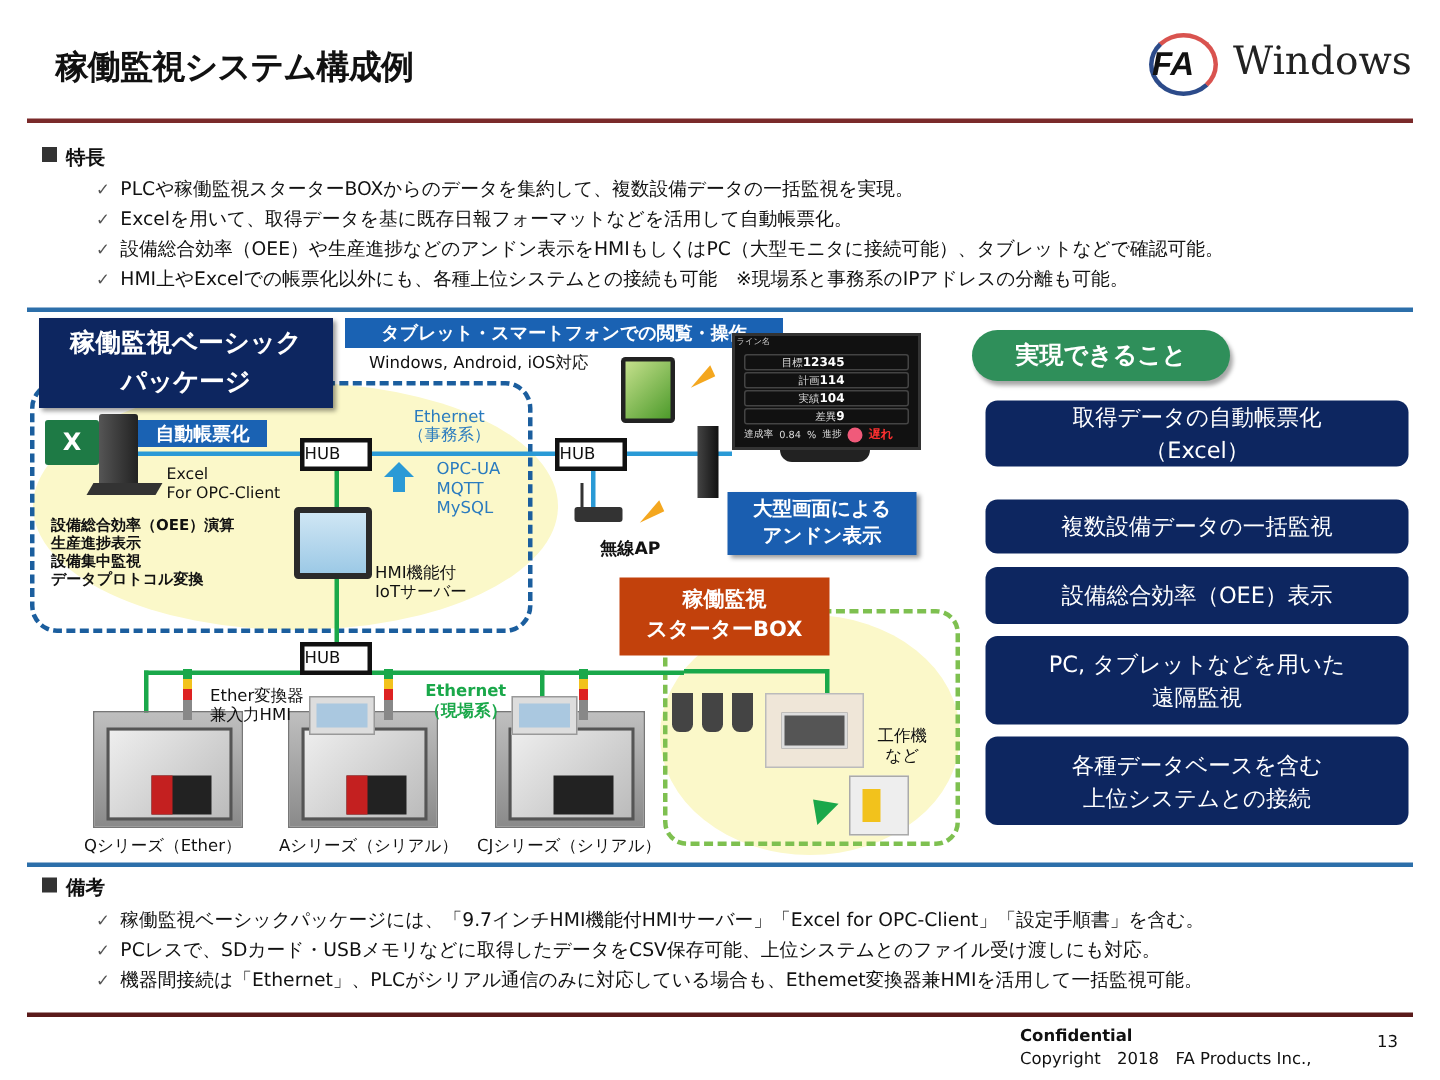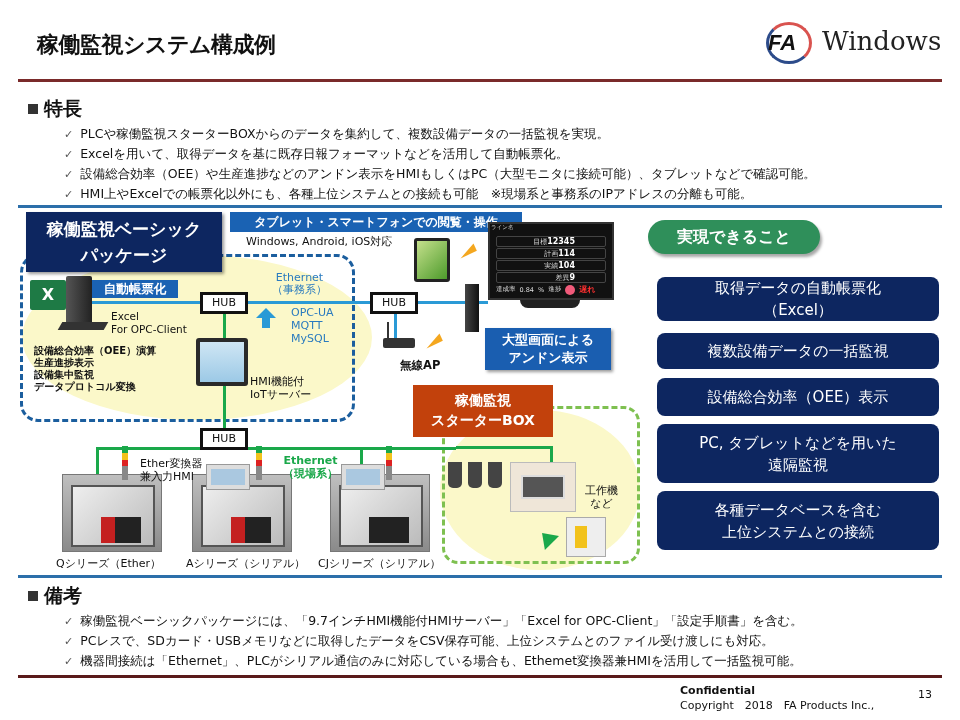--- a/index.html
+++ b/index.html
@@ -4,21 +4,21 @@
 <style>
 *{box-sizing:border-box;margin:0;padding:0}
 body{width:960px;height:720px;background:#fff;position:relative;overflow:hidden;font-family:"DejaVu Sans","Liberation Sans",sans-serif;color:#111}
 .abs{position:absolute}
 #title{left:37px;top:30px;font-size:22px;font-weight:bold;letter-spacing:-0.5px}
 #logo{left:766px;top:22px;width:178px;height:42px}
 #logo-ring{left:0;top:0;width:46px;height:42px;border-radius:50%;border:3px solid #d9534f;border-left-color:#2c4b8a;border-bottom-color:#2c4b8a}
 #logo-fa{left:2px;top:8px;font-size:22px;font-weight:bold;font-style:italic;color:#111;font-family:"Liberation Sans",sans-serif}
 #logo-products{left:56px;top:4px;font-size:26px;font-family:"DejaVu Serif",serif;color:#222}
 #top-rule{left:18px;top:79px;width:924px;height:3px;background:#7a2a2a}
-.sec-head{font-size:19px;font-weight:bold}
+.sec-head{font-size:13px;font-weight:bold}
 .sec-head .sq{display:inline-block;width:10px;height:10px;background:#333;margin-right:6px;vertical-align:1px}
 #features{left:28px;top:96px}
 .bullets{list-style:none;font-size:12.5px;line-height:19px;margin-left:36px;margin-top:2px}
 .bullets li::before{content:"✓";color:#555;margin-right:7px;font-size:11px}
 #blue-rule1{left:18px;top:205px;width:924px;height:3px;background:#2c6faa}
 #blue-rule2{left:18px;top:575px;width:924px;height:3px;background:#2c6faa}
 #bottom-rule{left:18px;top:675px;width:924px;height:3px;background:#5a1a1a}
 #notes{left:28px;top:583px}
 #notes .bullets{font-size:12.5px;line-height:19px}
 #confidential{left:680px;top:684px;font-size:11px;font-weight:bold}
@@ -29,21 +29,21 @@
 #pkg-dash{left:20px;top:254px;width:335px;height:168px;border:3px dashed #1b5e9e;border-radius:18px}
 #pkg-title{left:26px;top:212px;width:196px;height:60px;background:#0d2660;color:#fff;font-size:17px;font-weight:bold;text-align:center;line-height:26px;padding-top:4px;box-shadow:2px 2px 3px rgba(0,0,0,.4)}
 #tablet-label{left:230px;top:212px;width:292px;height:20px;background:#1a62b3;color:#fff;font-size:12px;font-weight:bold;text-align:center;line-height:20px}
 #tablet-sub{left:246px;top:234px;font-size:11px}
 #auto-label{left:92px;top:280px;width:86px;height:18px;background:#1a62b3;color:#fff;font-size:12.5px;font-weight:bold;text-align:center;line-height:18px}
 #excel-icon{left:30px;top:280px;width:36px;height:30px;background:#1e7a45;color:#fff;font-weight:bold;font-size:16px;text-align:center;line-height:30px;border-radius:2px}
 #pc-tower{left:66px;top:276px;width:26px;height:48px;background:linear-gradient(90deg,#555,#222);border-radius:2px}
 #pc-kb{left:60px;top:322px;width:46px;height:8px;background:#333;transform:skewX(-30deg)}
 #excel-text{left:111px;top:310px;font-size:10.5px;line-height:13px}
 #func-list{left:34px;top:345px;font-size:10px;font-weight:bold;line-height:12px}
-.hub{width:48px;height:22px;border:3px solid #111;background:#fff;font-size:11px;text-align:center;line-height:16px}
+.hub{width:48px;height:22px;border:3px solid #111;background:#fff;font-size:11px;line-height:16px}
 #hub1{left:200px;top:292px}
 #hub2{left:370px;top:292px}
 #hub3{left:200px;top:428px}
 .line-blue{background:#2a9ad6}
 .line-green{background:#1aa84a}
 #eth-office{left:272px;top:272px;font-size:11px;color:#2a7bbf;text-align:center;line-height:12px}
 #proto{left:291px;top:306px;font-size:11px;color:#2a7bbf;line-height:13px}
 #up-arrow{left:256px;top:308px;width:0;height:0;border-left:10px solid transparent;border-right:10px solid transparent;border-bottom:10px solid #2a9ad6}
 #up-arrow-stem{left:262px;top:318px;width:8px;height:10px;background:#2a9ad6}
 #hmi-dev{left:196px;top:338px;width:52px;height:48px;background:#2a2a2a;border-radius:3px;padding:4px}
@@ -54,29 +54,29 @@
 .bolt{width:0;height:0;border-left:18px solid transparent;border-bottom:8px solid #f4a71f;transform:rotate(-25deg)}
 #bolt1{left:458px;top:247px}
 #bolt2{left:424px;top:337px}
 #router{left:383px;top:338px;width:32px;height:10px;background:#333;border-radius:2px}
 #router-ant{left:387px;top:322px;width:2px;height:16px;background:#333}
 #ap-label{left:400px;top:358px;font-size:11.5px;font-weight:bold}
 #server{left:465px;top:284px;width:14px;height:48px;background:linear-gradient(90deg,#444,#111)}
 #monitor{left:488px;top:222px;width:126px;height:78px;background:#111;border:2px solid #333;padding:12px 6px 2px 6px}
 #monitor-base{left:520px;top:300px;width:60px;height:8px;background:#222;border-radius:0 0 20px 20px}
 #monitor .row{display:flex;justify-content:flex-end;border:1px solid #444;border-radius:2px;height:11px;font-size:7px;color:#ddd;padding:0 4px;margin-bottom:1px;line-height:10px}
-#monitor .row b{font-size:8px;color:#fff;margin-right:26px}
+#monitor .row b{font-size:8px;color:#fff;margin-right:38px}
 #monitor .last{display:flex;font-size:6.5px;color:#ddd;align-items:center;gap:4px}
 #monitor .dot{width:10px;height:10px;border-radius:50%;background:#f05a7a;display:inline-block}
 #monitor .late{color:#ff3030;font-weight:bold;font-size:8px}
 #mon-title{left:491px;top:224px;font-size:5.5px;color:#ccc}
 #andon-label{left:485px;top:328px;width:126px;height:42px;background:#1a5eb0;color:#fff;font-size:13px;font-weight:bold;text-align:center;line-height:18px;padding-top:3px;box-shadow:2px 2px 3px rgba(0,0,0,.4)}
 #realize-head{left:648px;top:220px;width:172px;height:34px;background:#2f8f5a;color:#fff;font-size:16px;font-weight:bold;border-radius:17px;text-align:center;line-height:34px;box-shadow:2px 3px 3px rgba(0,0,0,.35)}
 .realize{left:657px;width:282px;background:#0d2660;color:#fff;border-radius:8px;text-align:center;font-size:15px;display:flex;align-items:center;justify-content:center;line-height:22px}
-#r1{top:277px;height:44px}
+#r1{top:267px;height:44px}
 #r2{top:333px;height:36px}
 #r3{top:378px;height:38px}
 #r4{top:424px;height:59px}
 #r5{top:491px;height:59px}
 
 #blob-right{left:440px;top:410px;width:200px;height:160px;background:#fbf8c9;border-radius:50%}
 #starter-dash{left:442px;top:406px;width:198px;height:158px;border:3px dashed #7ec050;border-radius:16px}
 #starter-title{left:413px;top:385px;width:140px;height:52px;background:#c2410c;color:#fff;font-size:14px;font-weight:bold;text-align:center;line-height:20px;padding-top:5px}
 #starter-box{left:510px;top:462px;width:66px;height:50px;background:#efe6d8;border:1px solid #bbb;padding:12px 10px}
 #starter-box div{width:100%;height:100%;background:#555;border:2px solid #ddd}

